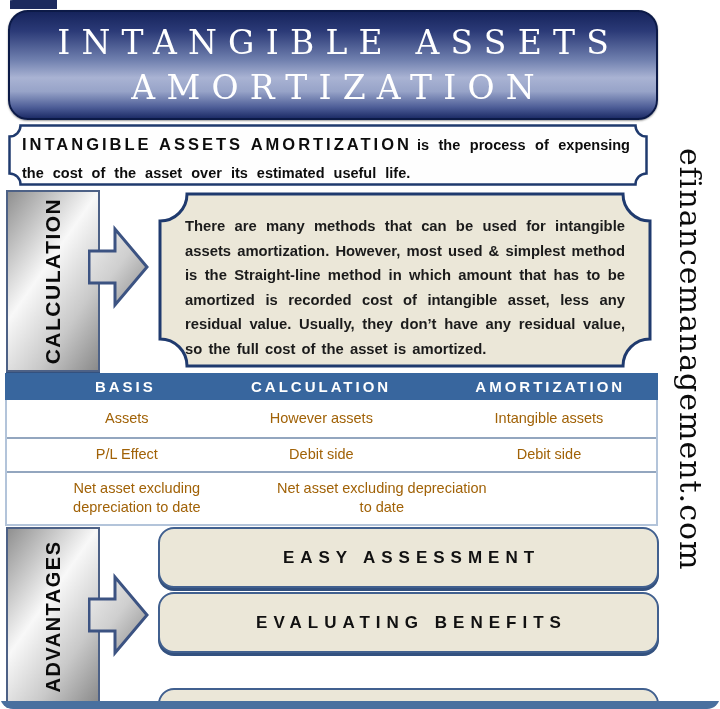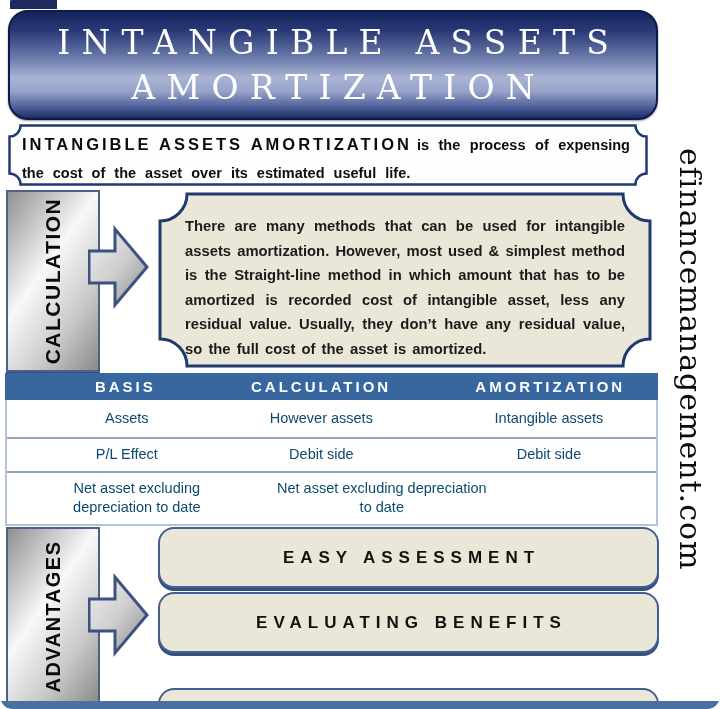--- a/index.html
+++ b/index.html
@@ -47,21 +47,21 @@
   .arrow-svg{position:absolute;}
 
   
   .ctable{position:absolute;left:5px;top:373px;width:653px;}
   .ctable .thead{display:flex;background:#38669e;height:27px;align-items:center;}
   .ctable .thead .cell{color:#ffffff;font-weight:bold;font-size:15px;letter-spacing:3px;
           text-align:center;}
   .tbody{border-left:2px solid #b3c4da;border-right:2px solid #b3c4da;border-bottom:2px solid #b3c4da;}
   .trow{display:flex;background:#ffffff;border-top:2px solid #93a6bf;align-items:center;}
   .trow:first-child{border-top:none;}
-  .trow .cell{font-size:14.5px;color:#0c4a6e;text-align:center;line-height:1.35;
+  .trow .cell{font-size:14.5px;color:#a16207;text-align:center;line-height:1.35;
           white-space:pre-line;padding:6px 0;}
   .col-basis{width:24.5%;margin-left:46px;}
   .col-dep{width:40%;}
   .col-amort{width:35.5%;}
   .row-h1{min-height:37px;}
   .row-h2{min-height:31px;}
   .row-h3{min-height:48px;}
 
   
   .pill{position:absolute;left:158px;width:497px;background:#ebe7d8;

